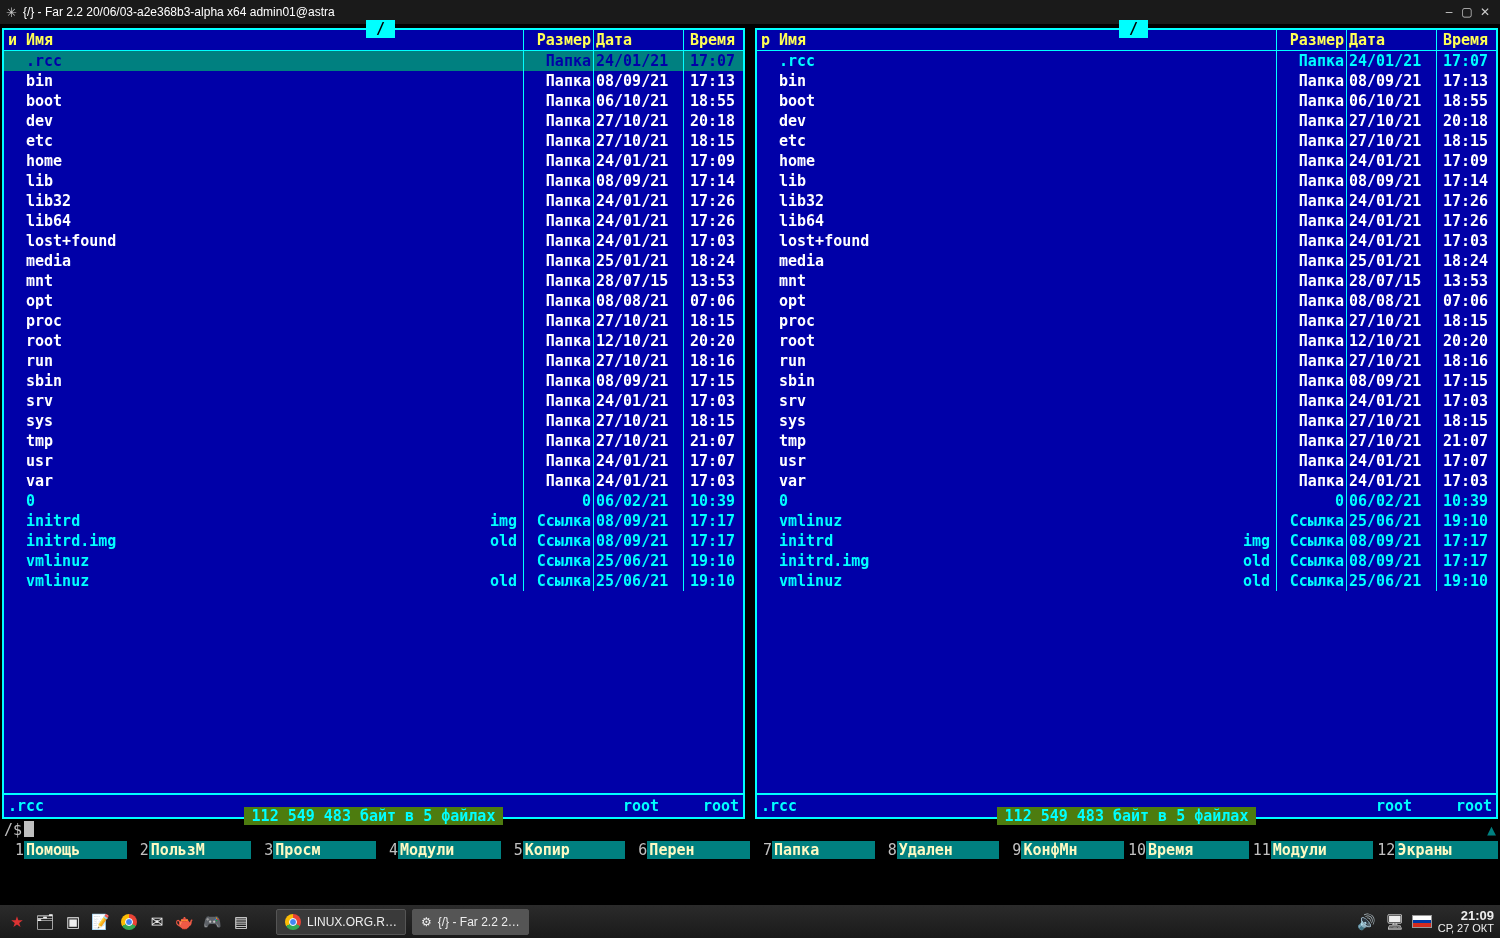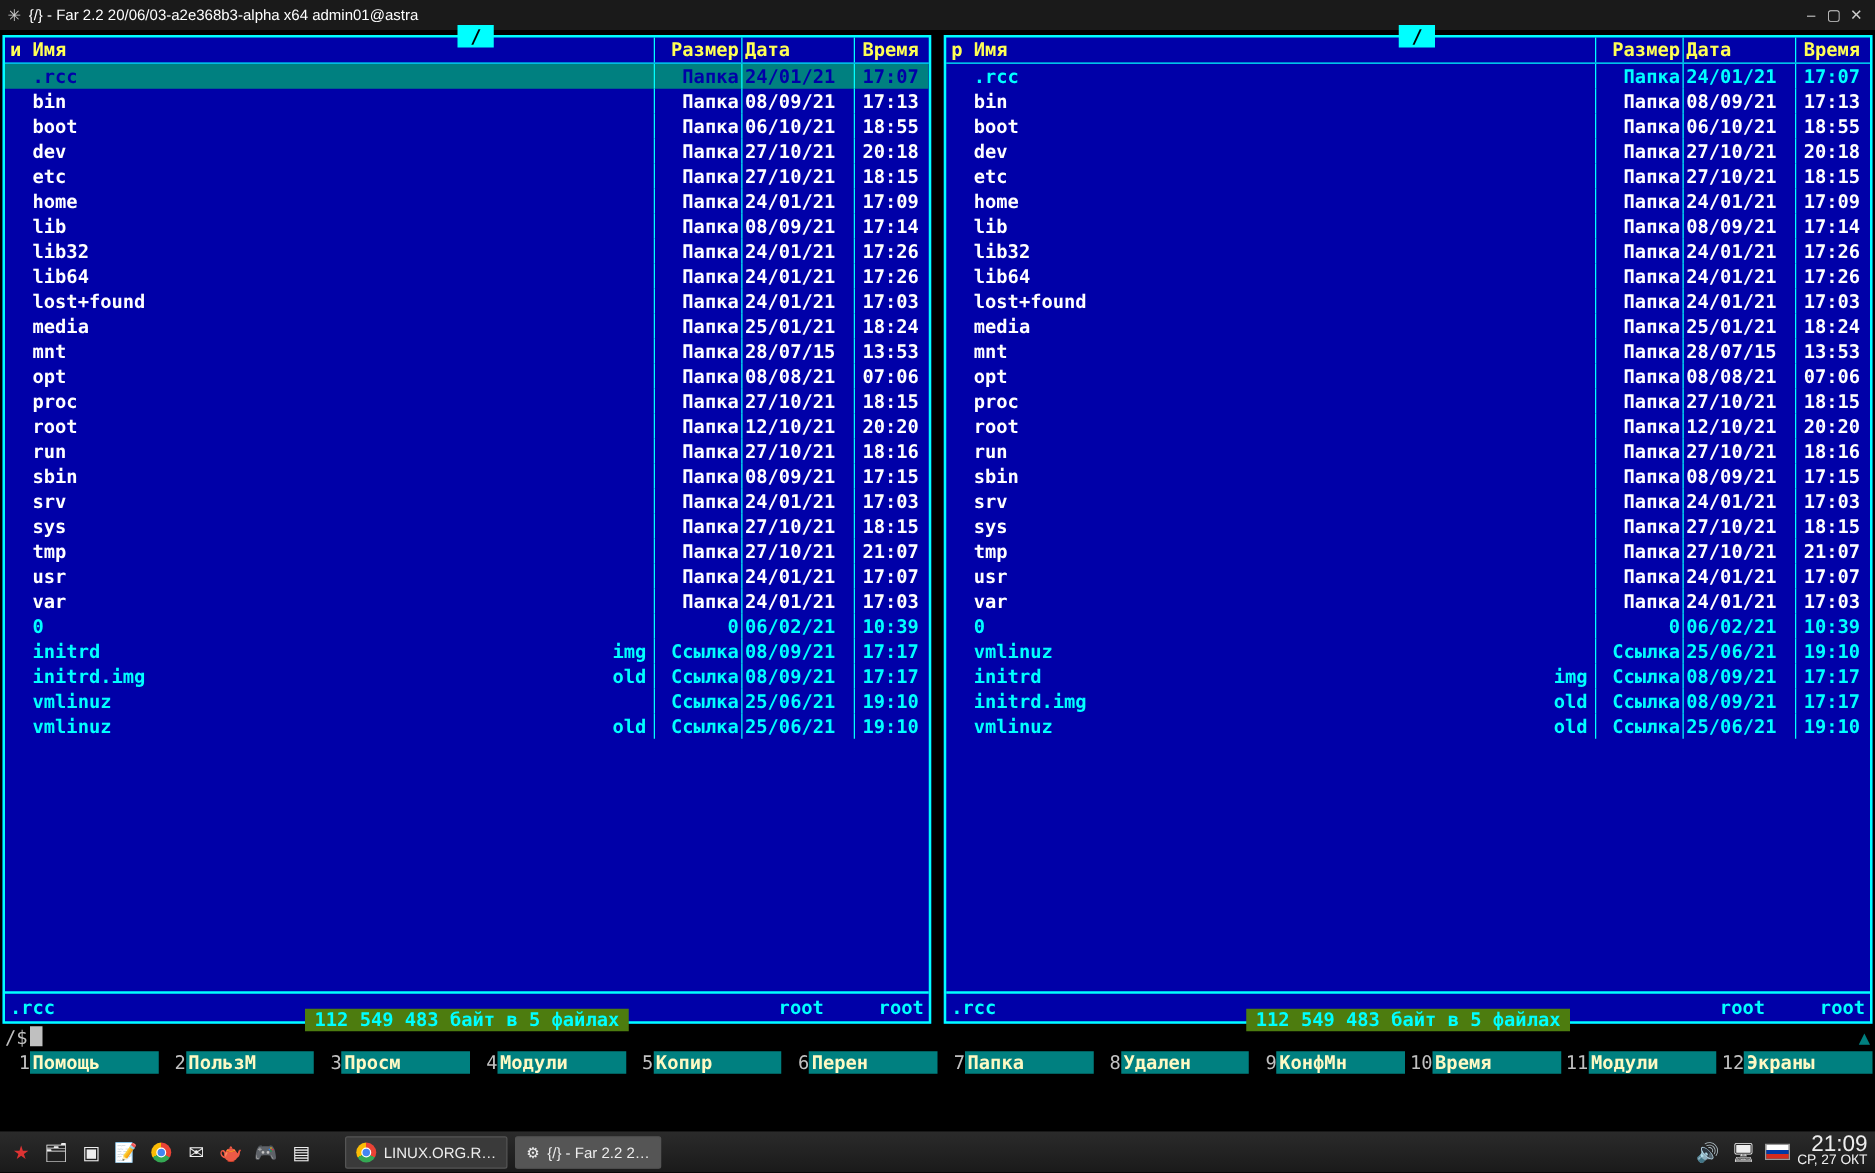--- a/index.html
+++ b/index.html
@@ -55,21 +55,21 @@
   .keybar .kn { color:#c0c0c0; width:22px; text-align:right; }
   .keybar .kl { background:#008080; color:#fef9c3; flex:1; padding-left:2px; font-weight:bold; }
 
   .taskbar { height:34px; background:linear-gradient(#2b2b2b,#1a1a1a); display:flex; align-items:center; padding:0 6px; gap:6px; font-family:sans-serif; font-size:12px; color:#eee; border-top:1px solid #000; }
   .taskbar .ticon { width:22px; height:22px; display:flex; align-items:center; justify-content:center; font-size:15px; }
   .taskbar .star { color:#d33; }
   .taskbar .tbtn { background:#3a3a3a; border:1px solid #555; padding:3px 8px; border-radius:2px; display:flex; align-items:center; gap:6px; height:26px; max-width:180px;justify-content:center; }
   .taskbar .tbtn.active { background:#555; }
   .taskbar .spacer { flex:1; }
   .taskbar .clock { text-align:right; line-height:13px; font-size:11px; }
-  .taskbar .clock .time { font-weight:normal; font-size:18px; }
+  .taskbar .clock .time { font-weight:bold; font-size:13px; }
   .taskbar .flag { width:20px; height:13px; background:linear-gradient(to bottom,#fff 33%,#0039a6 33%,#0039a6 66%,#d52b1e 66%); border:1px solid #999; }
   .taskbar .chrome { width:16px;height:16px;border-radius:50%;background:conic-gradient(#ea4335 0 120deg,#34a853 120deg 240deg,#fbbc05 240deg 360deg);position:relative;}
   .taskbar .chrome::after{content:"";position:absolute;inset:4px;background:#4285f4;border-radius:50%;border:1px solid #fff;}
 </style>
 </head>
 <body>
 
 <div class="titlebar">
   <span class="winicon">✳</span>
   <span class="title">{/} - Far 2.2 20/06/03-a2e368b3-alpha x64 admin01@astra</span>

